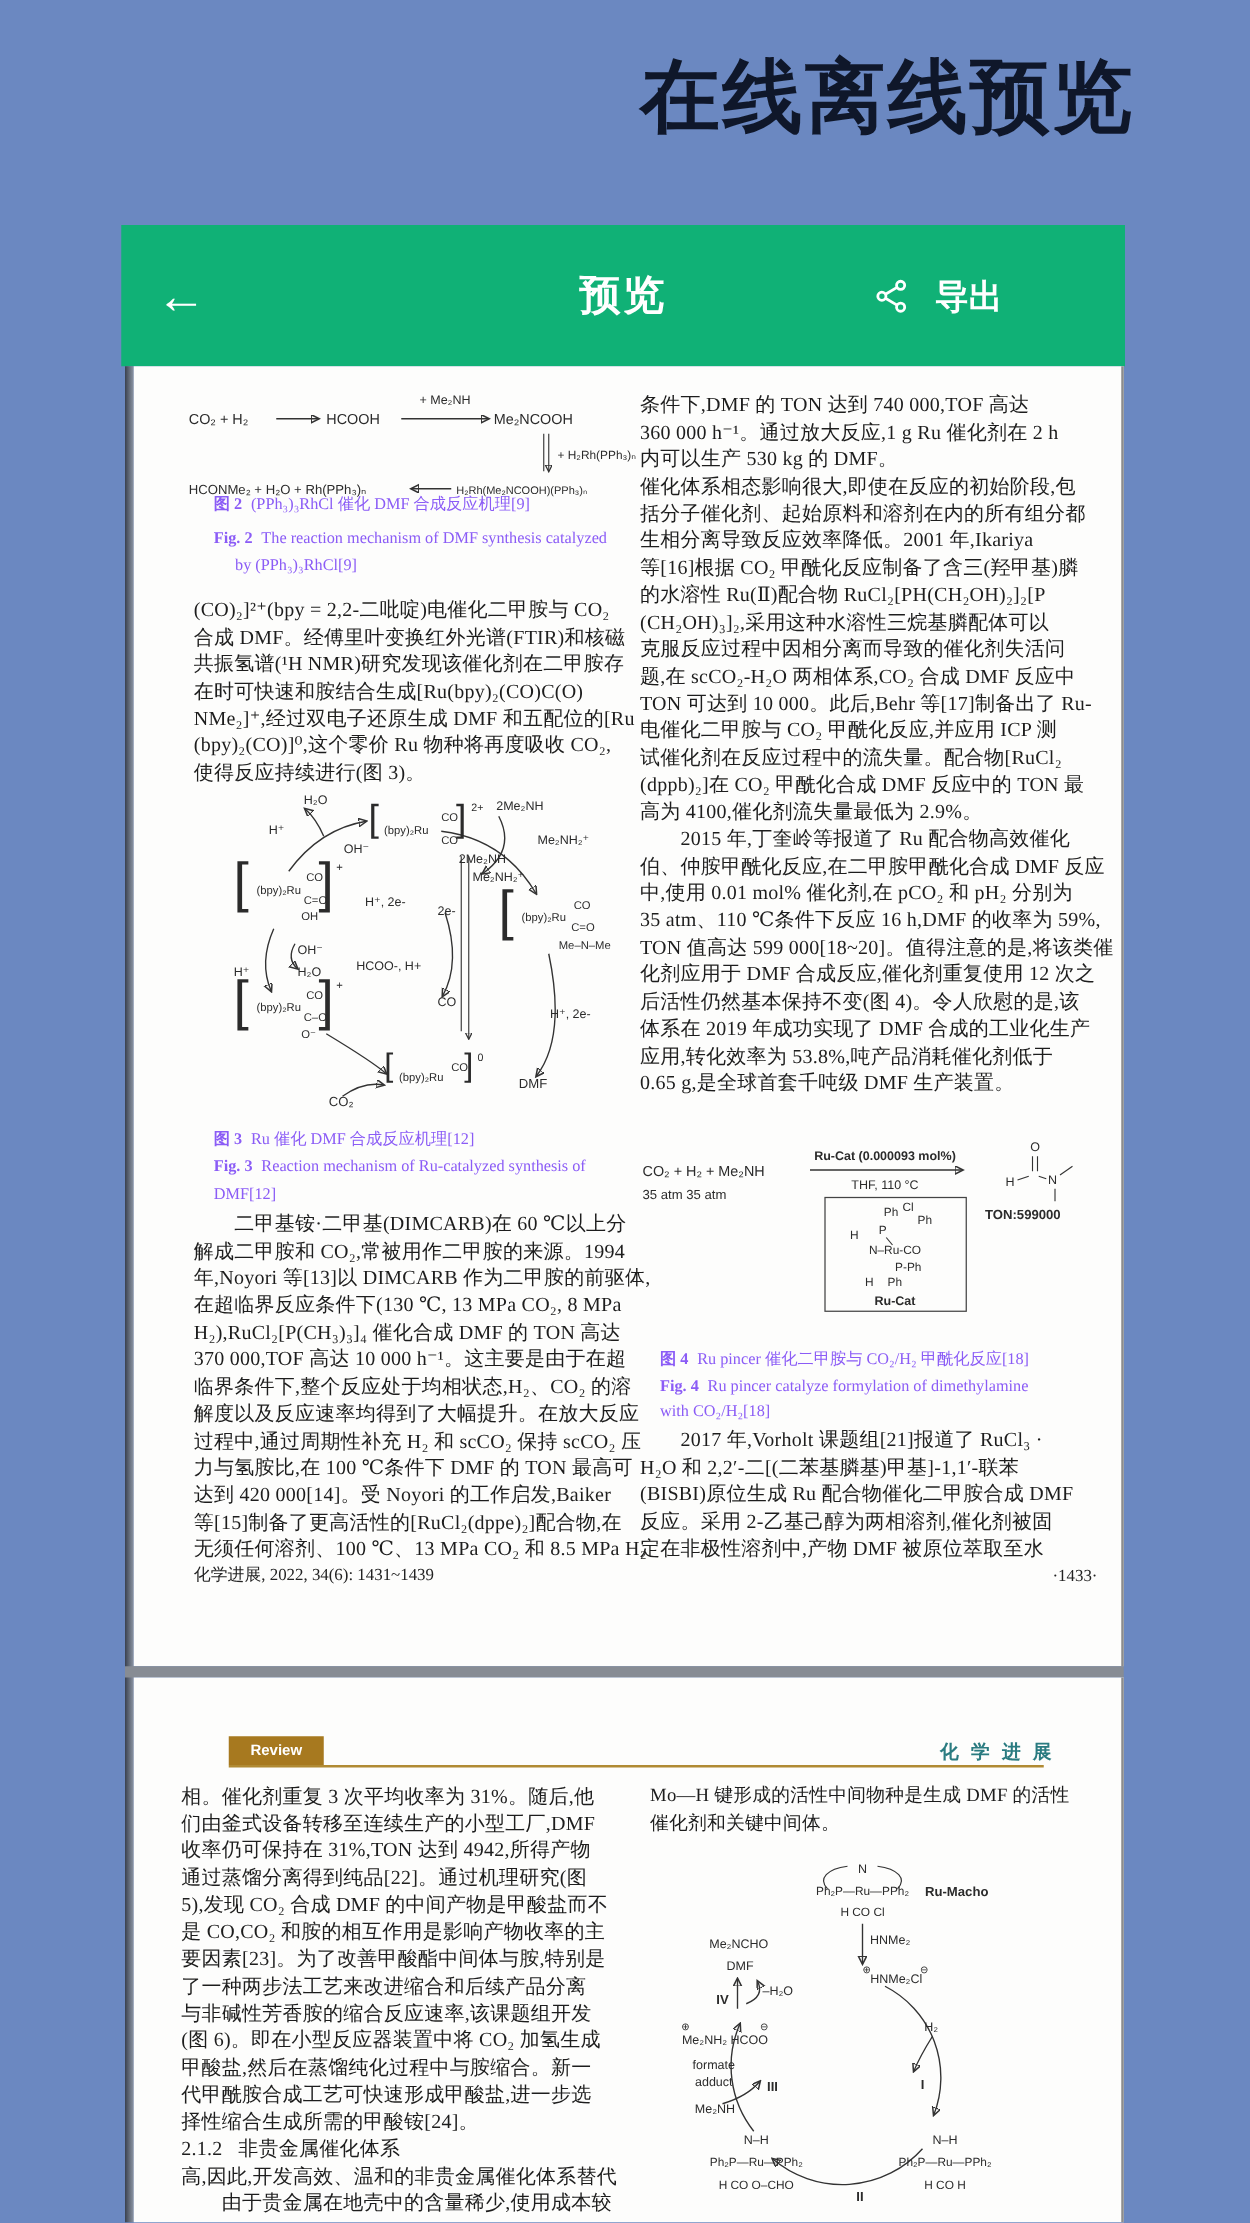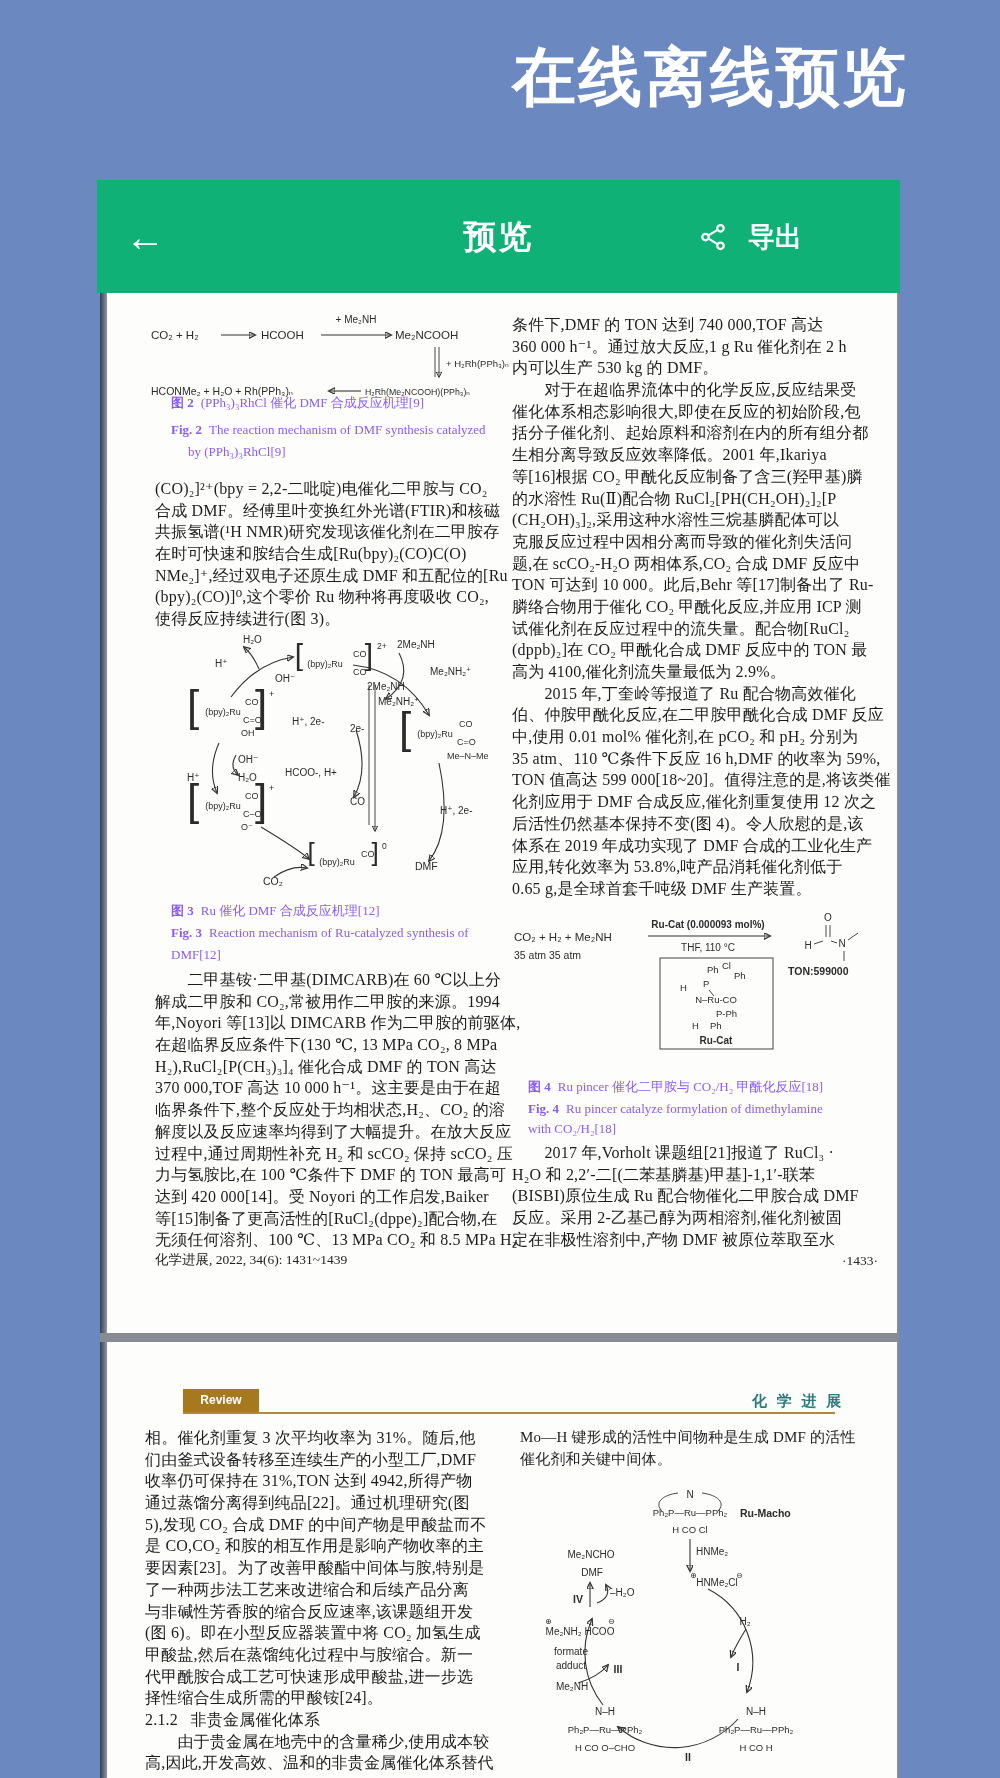--- a/index.html
+++ b/index.html
@@ -2,21 +2,21 @@
 <html><head>
 <meta charset="utf-8">
 <style>
   html,body{margin:0;padding:0;}
   body{width:1000px;height:1778px;overflow:hidden;background:#6b88c1;
        font-family:"Liberation Sans","DejaVu Sans",sans-serif;}
   .screen{position:relative;width:1000px;height:1778px;overflow:hidden;}
   .abs{position:absolute;}
 
   
-  .hero-title{position:absolute;top:34px;right:92px;color:#ffffff;font-size:64px;
+  .hero-title{position:absolute;top:34px;right:92px;color:#0f172a;font-size:64px;
     font-weight:900;letter-spacing:2px;font-family:"Liberation Sans","DejaVu Sans",sans-serif;}
 
   
   .appbar{position:absolute;left:97px;top:180px;width:803px;height:113px;background:#10b176;}
   .back-btn{position:absolute;left:28px;top:50%;transform:translateY(-50%);
     color:#fff;font-size:40px;font-weight:300;line-height:1;cursor:pointer;}
   .bar-title{position:absolute;left:50%;top:50%;transform:translate(-50%,-50%);
     color:#fff;font-size:33px;font-weight:700;letter-spacing:2px;}
   .share-btn{position:absolute;right:172px;top:50%;transform:translateY(-50%);width:30px;height:30px;cursor:pointer;}
   .export-btn{position:absolute;right:98px;top:50%;transform:translateY(-50%);
@@ -210,31 +210,30 @@
         <div class="tline">等[15]制备了更高活性的[RuCl₂(dppe)₂]配合物,在</div>
         <div class="tline">无须任何溶剂、100 ℃、13 MPa CO₂ 和 8.5 MPa H₂</div>
       </div>
 
     <div class="pfooter" style="left:48px;top:958px">化学进展, 2022, 34(6): 1431~1439</div>
 
     <div class="para" style="left:405px;top:21px;width:372px">
         <div class="tline">条件下,DMF 的 TON 达到 740 000,TOF 高达</div>
         <div class="tline">360 000 h⁻¹。通过放大反应,1 g Ru 催化剂在 2 h</div>
         <div class="tline">内可以生产 530 kg 的 DMF。</div>
-        <div class="tline">　　对于在超临界流体中的化学反应,反应结果受</div>
         <div class="tline">催化体系相态影响很大,即使在反应的初始阶段,包</div>
         <div class="tline">括分子催化剂、起始原料和溶剂在内的所有组分都</div>
         <div class="tline">生相分离导致反应效率降低。2001 年,Ikariya</div>
         <div class="tline">等[16]根据 CO₂ 甲酰化反应制备了含三(羟甲基)膦</div>
         <div class="tline">的水溶性 Ru(Ⅱ)配合物 RuCl₂[PH(CH₂OH)₂]₂[P</div>
         <div class="tline">(CH₂OH)₃]₂,采用这种水溶性三烷基膦配体可以</div>
         <div class="tline">克服反应过程中因相分离而导致的催化剂失活问</div>
         <div class="tline">题,在 scCO₂-H₂O 两相体系,CO₂ 合成 DMF 反应中</div>
         <div class="tline">TON 可达到 10 000。此后,Behr 等[17]制备出了 Ru-</div>
-        <div class="tline">膦络合物用于催化 CO₂ 甲酰化反应,并应用 ICP 测</div>
+        <div class="tline">电催化二甲胺与 CO₂ 甲酰化反应,并应用 ICP 测</div>
         <div class="tline">试催化剂在反应过程中的流失量。配合物[RuCl₂</div>
         <div class="tline">(dppb)₂]在 CO₂ 甲酰化合成 DMF 反应中的 TON 最</div>
         <div class="tline">高为 4100,催化剂流失量最低为 2.9%。</div>
         <div class="tline">　　2015 年,丁奎岭等报道了 Ru 配合物高效催化</div>
         <div class="tline">伯、仲胺甲酰化反应,在二甲胺甲酰化合成 DMF 反应</div>
         <div class="tline">中,使用 0.01 mol% 催化剂,在 pCO₂ 和 pH₂ 分别为</div>
         <div class="tline">35 atm、110 ℃条件下反应 16 h,DMF 的收率为 59%,</div>
         <div class="tline">TON 值高达 599 000[18~20]。值得注意的是,将该类催</div>
         <div class="tline">化剂应用于 DMF 合成反应,催化剂重复使用 12 次之</div>
         <div class="tline">后活性仍然基本保持不变(图 4)。令人欣慰的是,该</div>
@@ -310,22 +309,22 @@
         <div class="tline">5),发现 CO₂ 合成 DMF 的中间产物是甲酸盐而不</div>
         <div class="tline">是 CO,CO₂ 和胺的相互作用是影响产物收率的主</div>
         <div class="tline">要因素[23]。为了改善甲酸酯中间体与胺,特别是</div>
         <div class="tline">了一种两步法工艺来改进缩合和后续产品分离</div>
         <div class="tline">与非碱性芳香胺的缩合反应速率,该课题组开发</div>
         <div class="tline">(图 6)。即在小型反应器装置中将 CO₂ 加氢生成</div>
         <div class="tline">甲酸盐,然后在蒸馏纯化过程中与胺缩合。新一</div>
         <div class="tline">代甲酰胺合成工艺可快速形成甲酸盐,进一步选</div>
         <div class="tline">择性缩合生成所需的甲酸铵[24]。</div>
         <div class="tline">2.1.2   非贵金属催化体系</div>
+        <div class="tline">高,因此,开发高效、温和的非贵金属催化体系替代</div>
         <div class="tline">　　由于贵金属在地壳中的含量稀少,使用成本较</div>
-        <div class="tline">高,因此,开发高效、温和的非贵金属催化体系替代</div>
       </div>
 
     <div class="para small" style="left:413px;top:85px;width:332px">
         <div class="tline">Mo—H 键形成的活性中间物种是生成 DMF 的活性</div>
         <div class="tline">催化剂和关键中间体。</div>
       </div>
 
     <svg class="abs fig" style="left:393px;top:135px" width="345" height="301">
       <defs>
           <marker id="m-rm" markerWidth="7" markerHeight="7" refX="5.5" refY="3" orient="auto">

